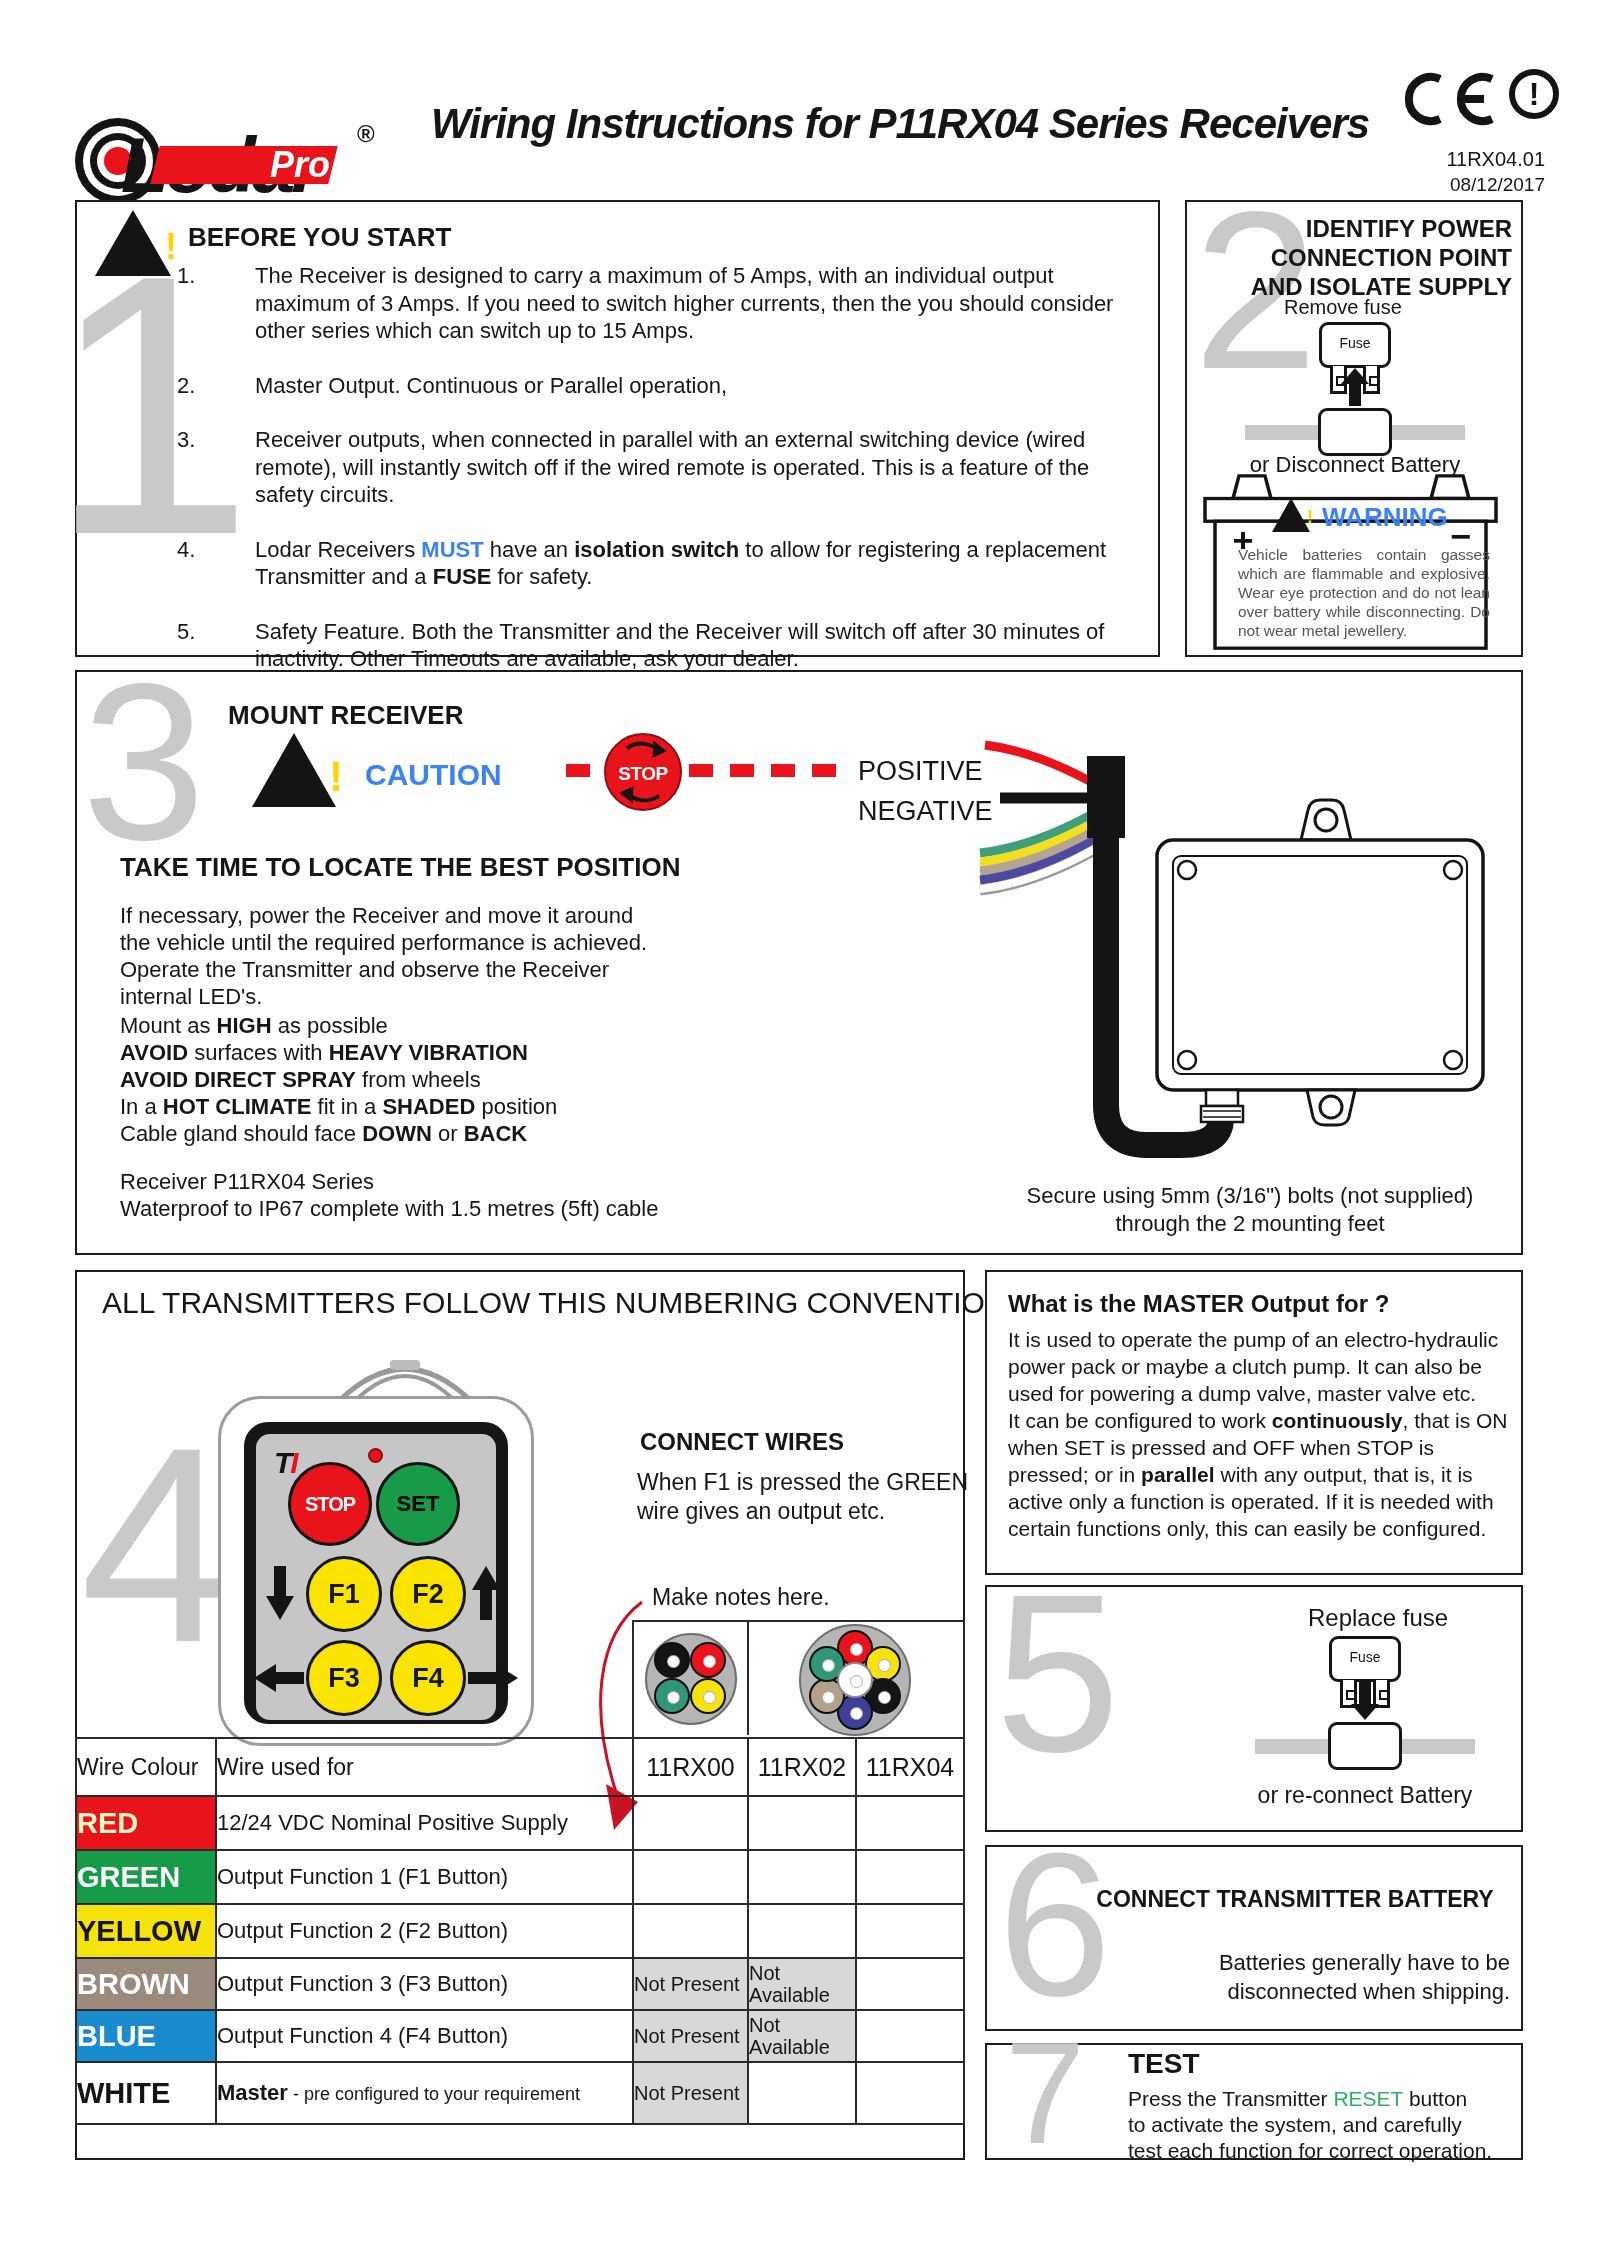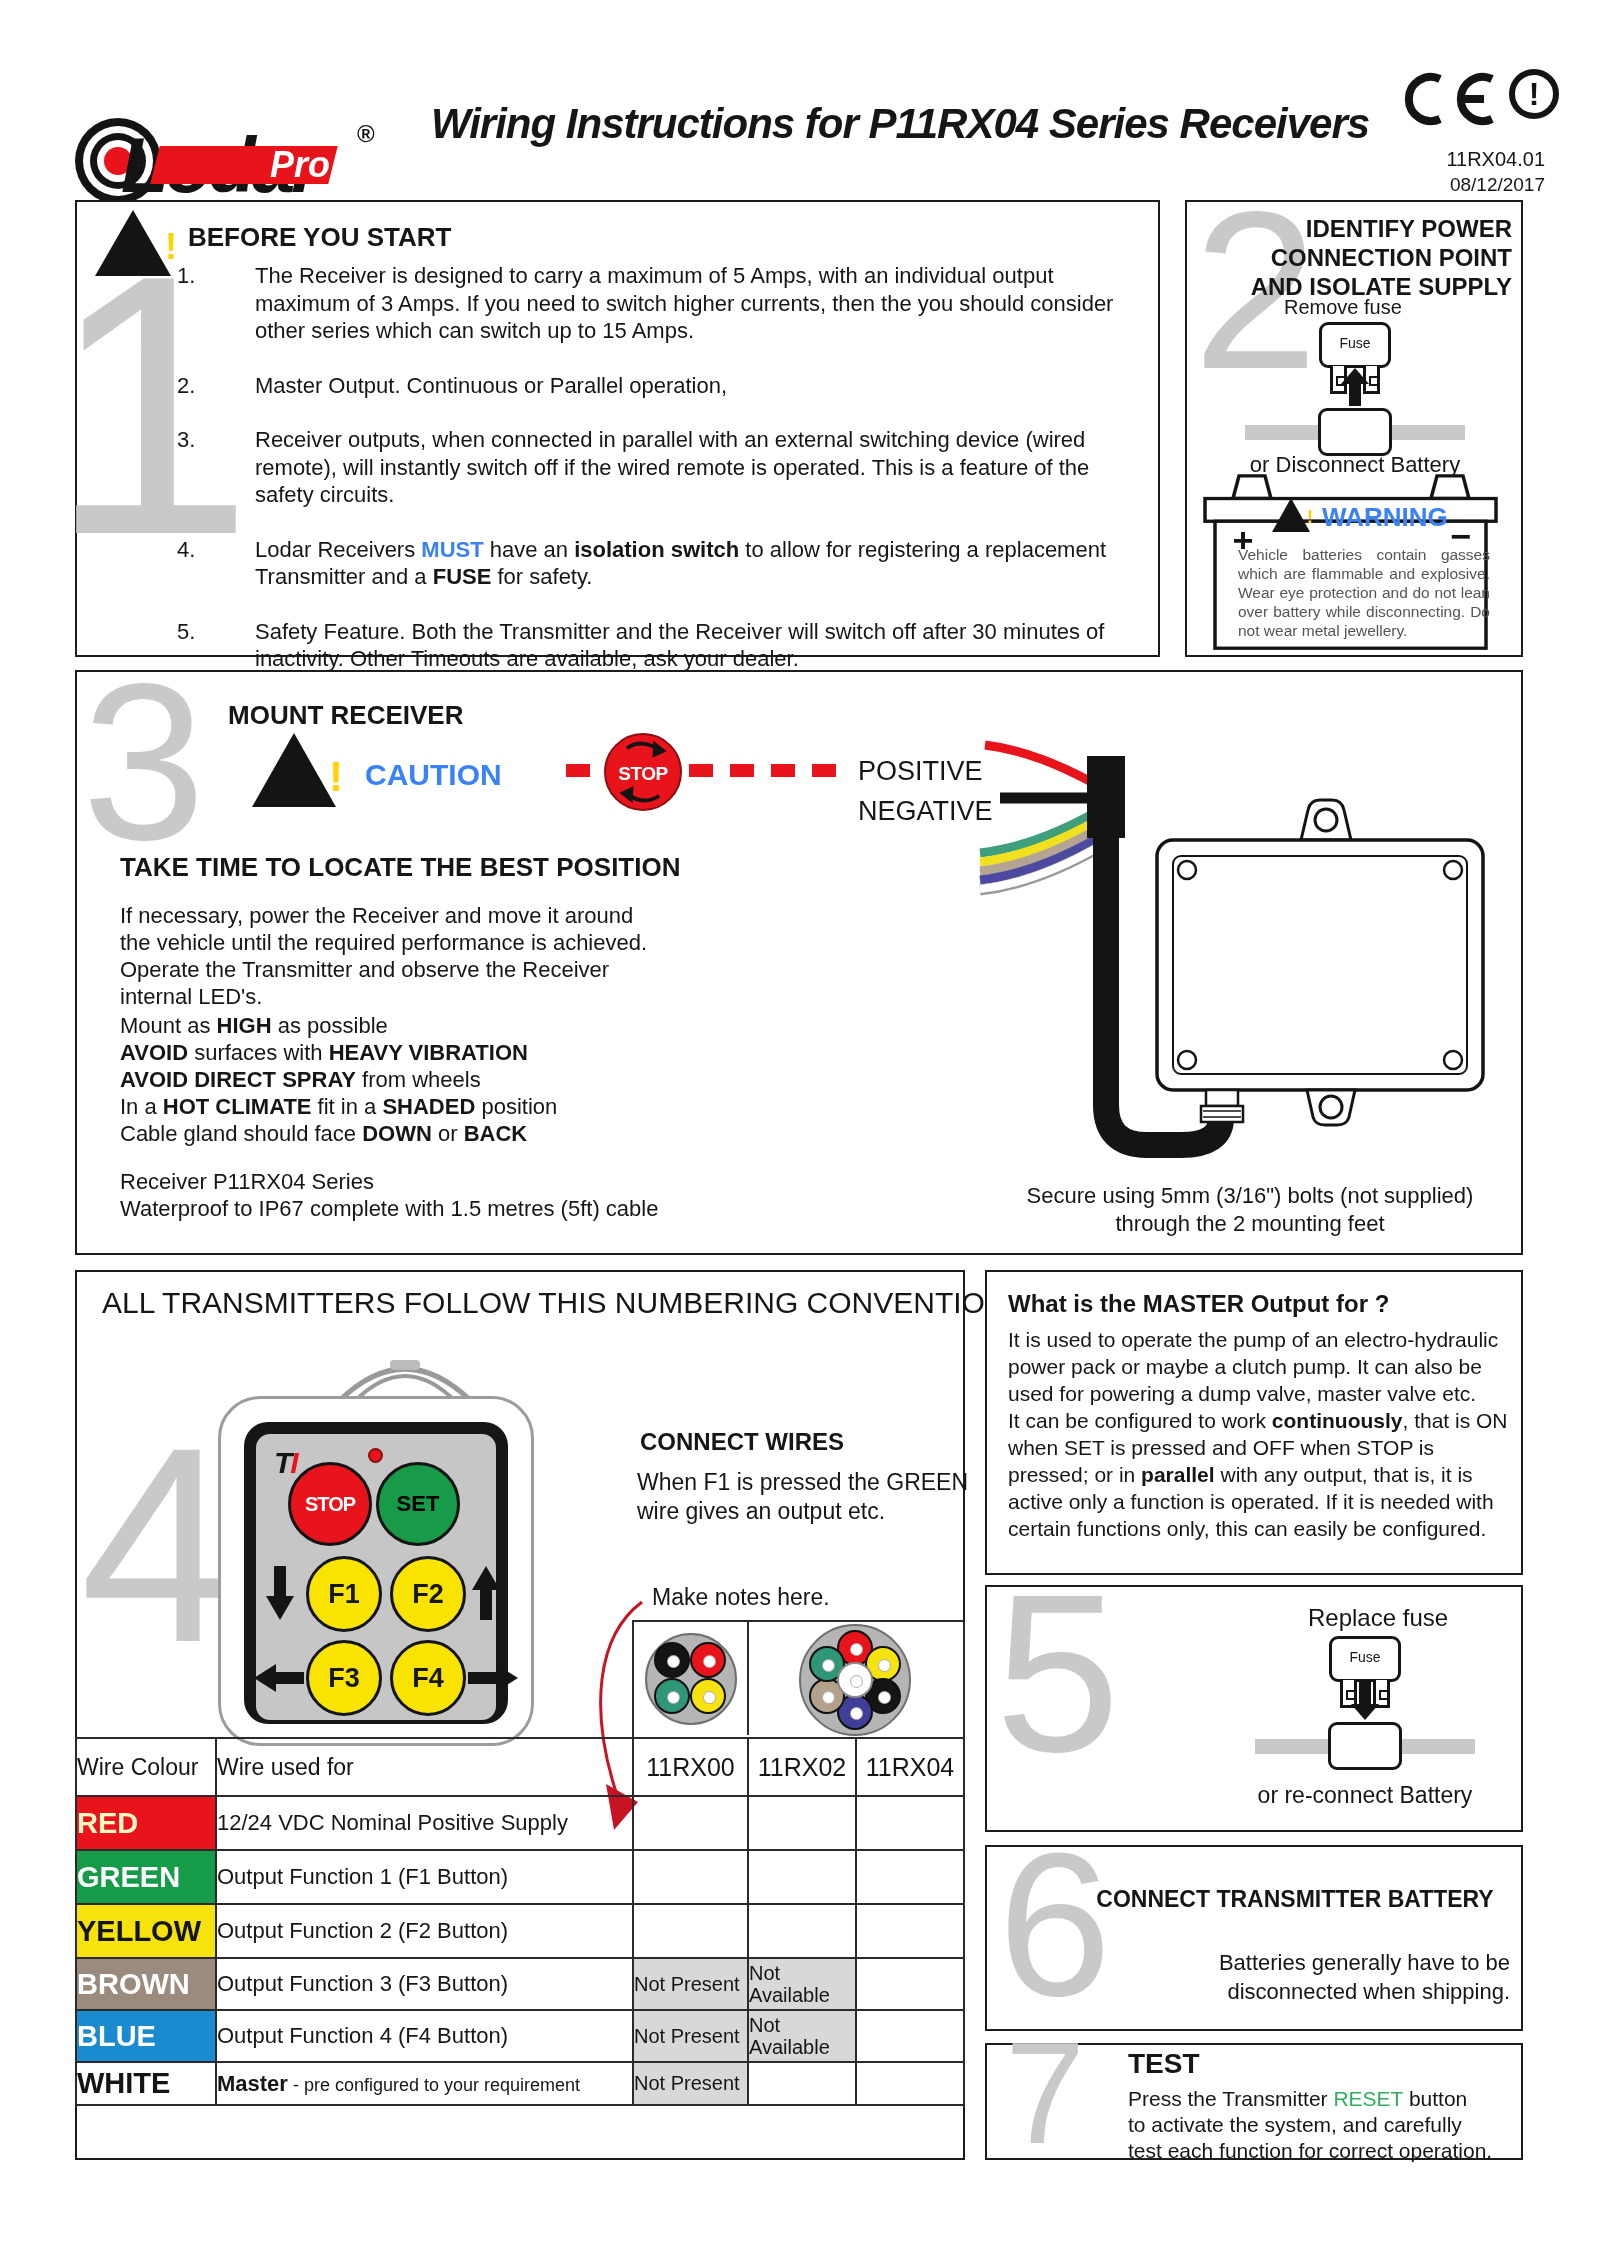--- a/index.html
+++ b/index.html
@@ -340,21 +340,21 @@
         <td class="status gray">Not Available</td>
         <td class="status"></td>
       </tr>
       <tr style="height:52px">
         <td class="colour" style="background:#1b8bd0;color:#fff">BLUE</td>
         <td class="desc">Output Function 4 (F4 Button)</td>
         <td class="status gray">Not Present</td>
         <td class="status gray">Not Available</td>
         <td class="status"></td>
       </tr>
-      <tr style="height:43px">
+      <tr style="height:62px">
         <td class="colour" style="background:#ffffff;color:#141414">WHITE</td>
         <td class="desc"><span class="b" style="font-size:22px">Master</span><span style="font-size:18px"> - pre configured to your requirement</span></td>
         <td class="status gray">Not Present</td>
         <td class="status"></td>
         <td class="status"></td>
       </tr>
     </tbody>
       </table>
   </div>
 

